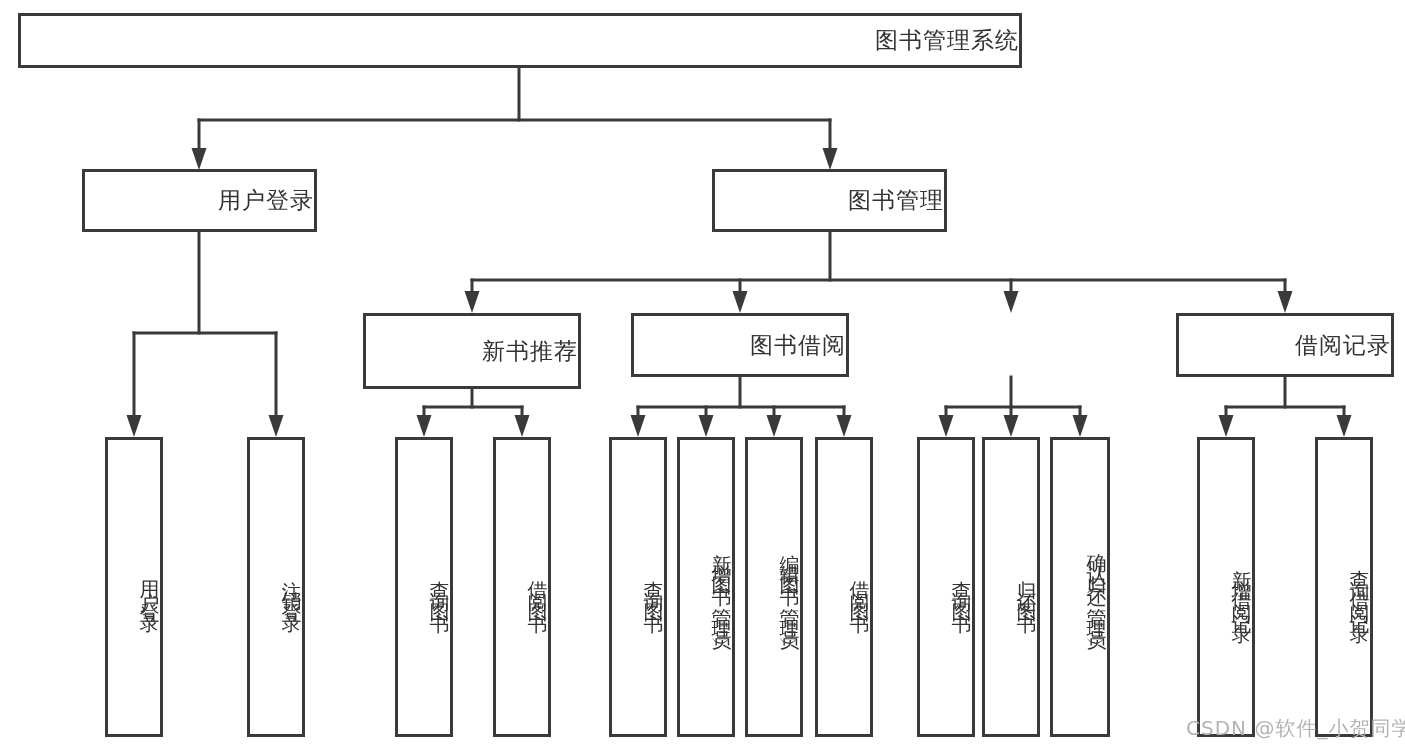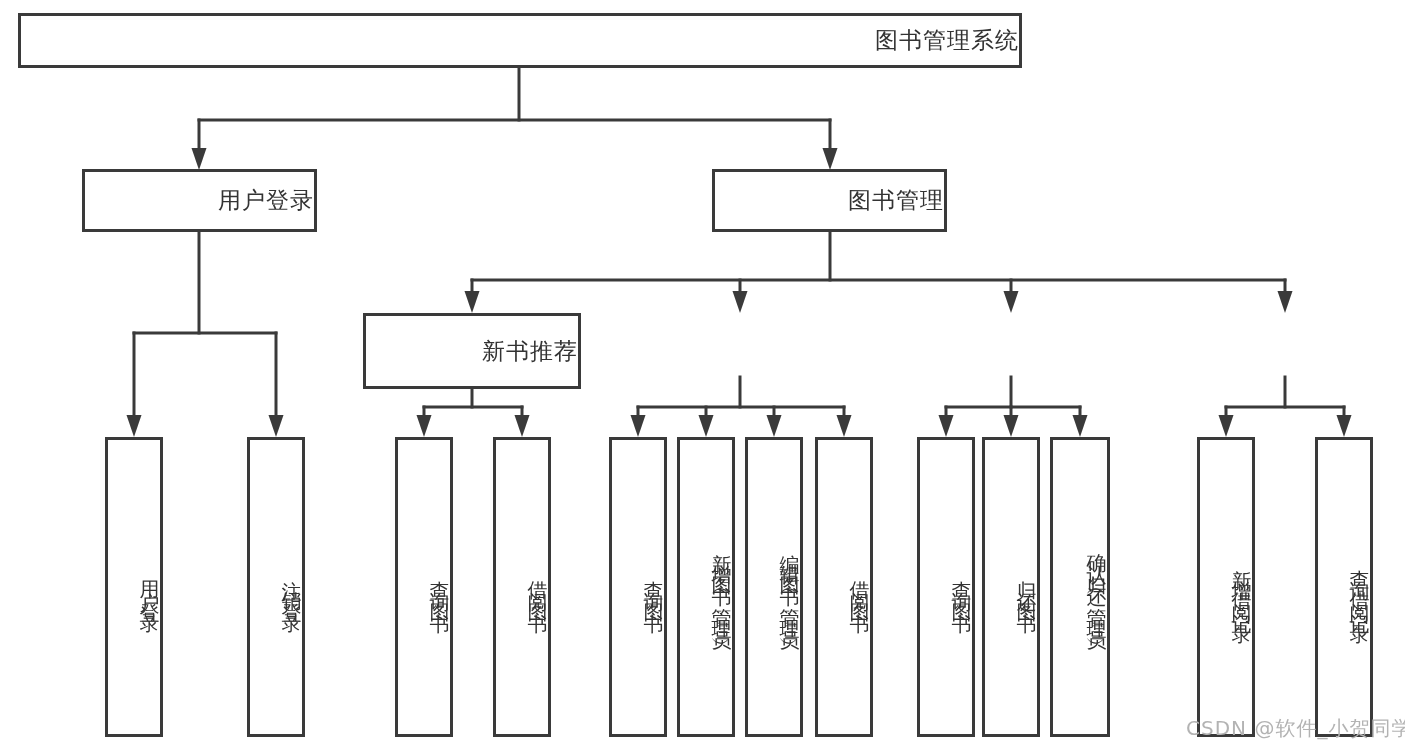--- a/index.html
+++ b/index.html
@@ -127,20 +127,26 @@
   <div class="node h" style="left:82px;top:169px;width:235px;height:63px">
     <span>用户登录</span>
   </div>
   <div class="node h" style="left:712px;top:169px;width:235px;height:63px">
     <span>图书管理</span>
   </div>
 
   <div class="node h" style="left:363px;top:313px;width:218px;height:76px">
     <span>新书推荐</span>
   </div>
+  <div class="node h" style="left:631px;top:313px;width:218px;height:64px">
+    <span>图书借阅</span>
+  </div>
+  <div class="node h" style="left:1176px;top:313px;width:218px;height:64px">
+    <span>借阅记录</span>
+  </div>
 
   <div class="node v" style="left:105px;top:437px;width:58px;height:300px">
     <span>用户登录</span>
   </div>
   <div class="node v" style="left:247px;top:437px;width:58px;height:300px">
     <span>注销登录</span>
   </div>
 
   <div class="node v" style="left:395px;top:437px;width:58px;height:300px">
     <span>查询图书</span>

